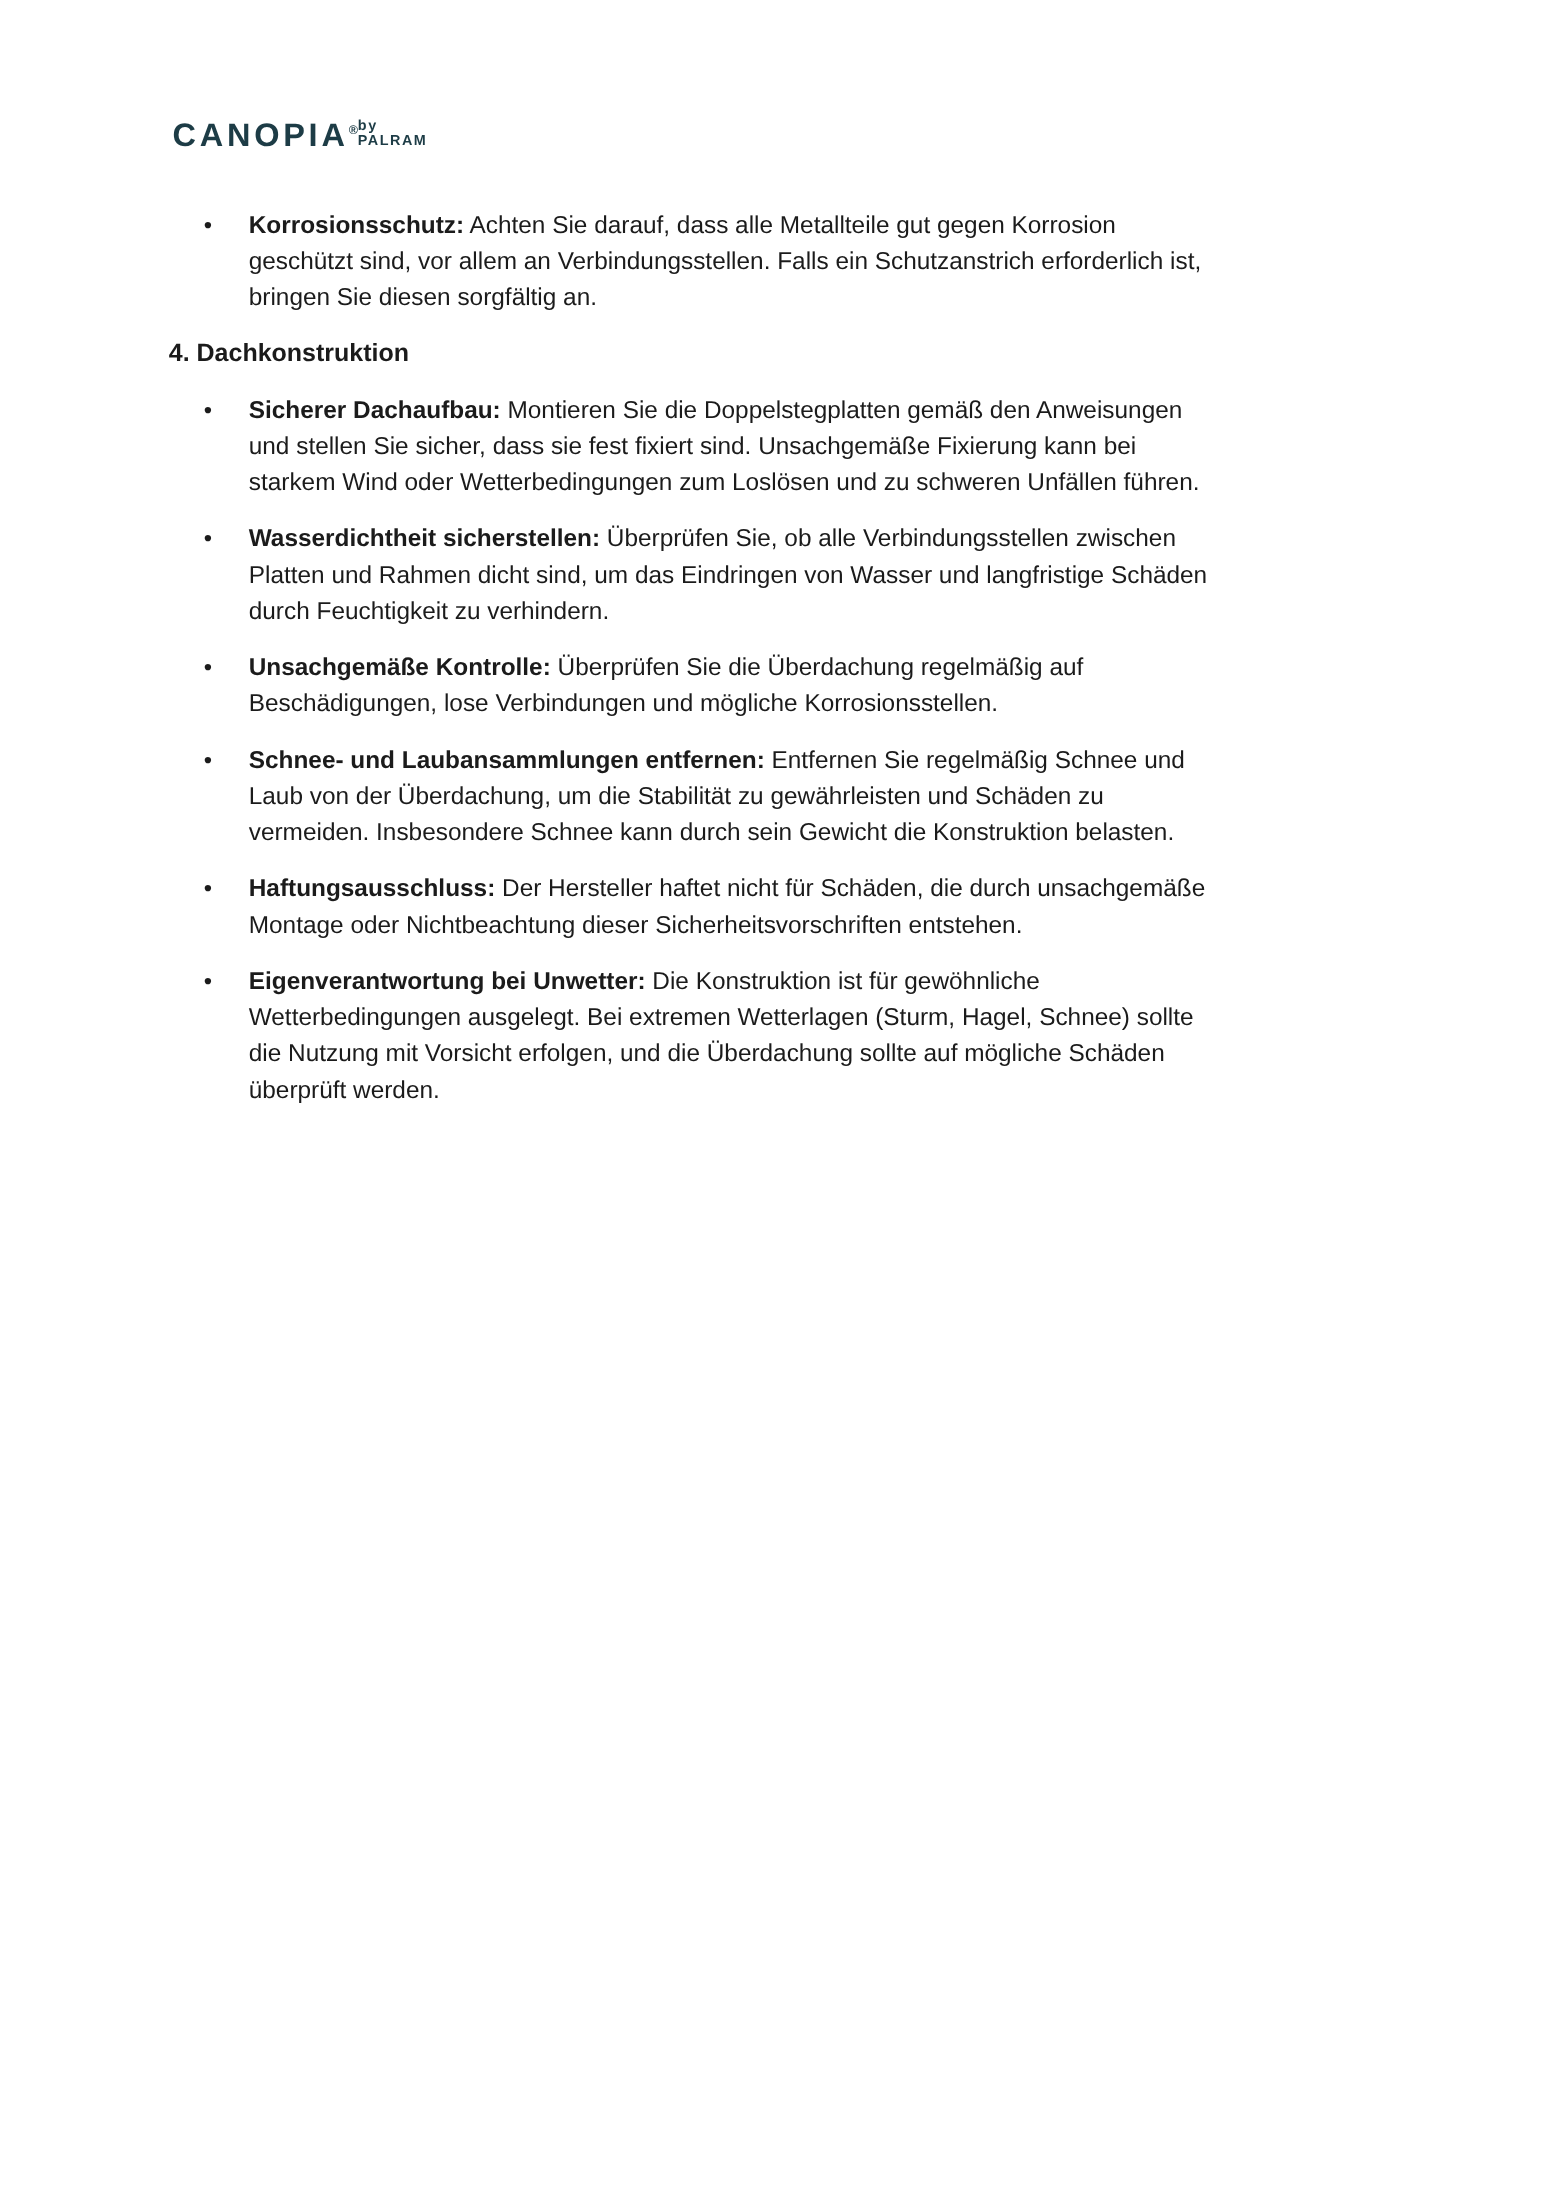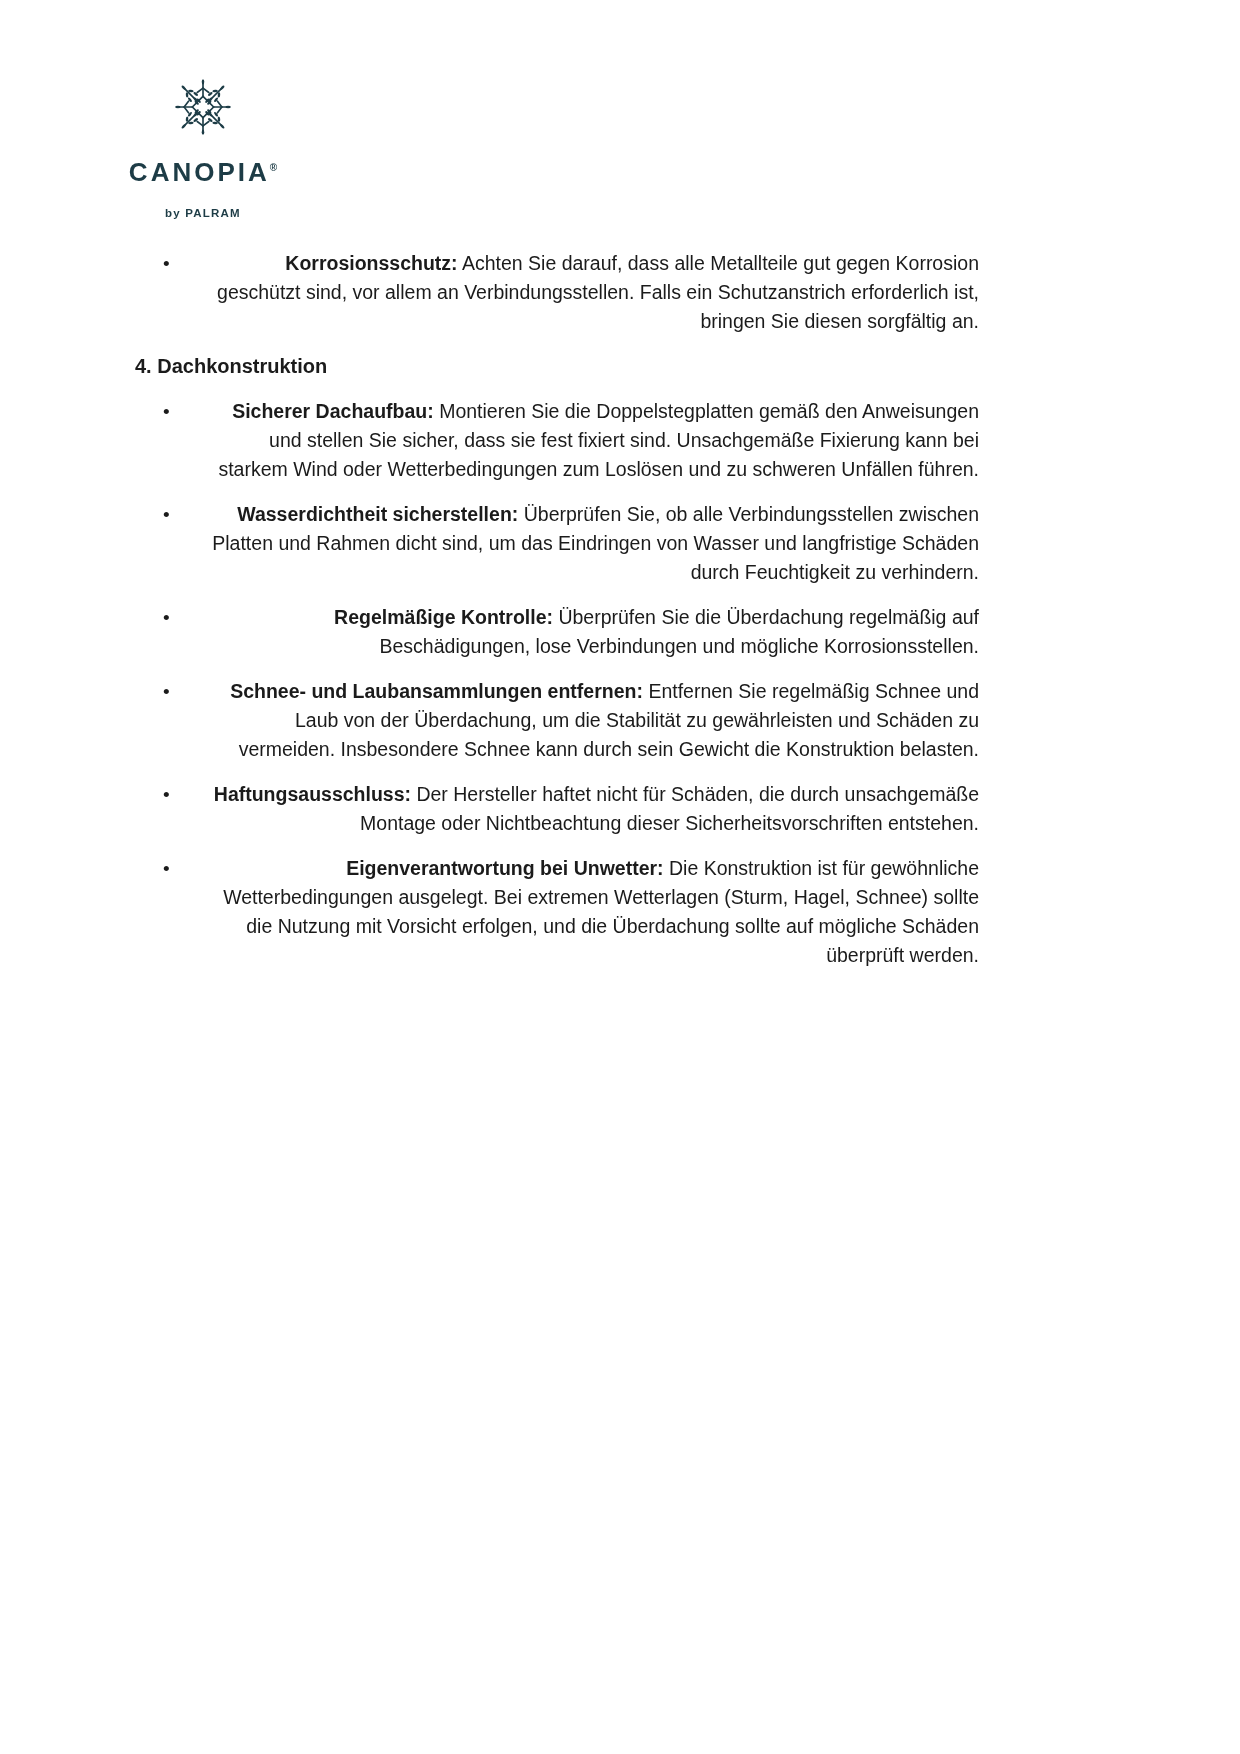--- a/index.html
+++ b/index.html
@@ -18,21 +18,21 @@
   }
   .page{
     width:1240px;height:1754px;
     padding:78px 0 0 0;
     background:var(--page-bg);
   }
   
   .logo{
     margin-left:138px;
     width:130px;
-    display:flex;flex-direction:column;align-items:center;gap:20px;
+    display:flex;flex-direction:row;align-items:center;
   }
   .logo-icon{display:block;}
   .logo-icon .st{stroke:var(--brand);stroke-width:3.4;fill:none;stroke-linecap:round;}
   .logo-icon ellipse{fill:var(--brand);}
   .wordmark{
     margin-top:2px;
     color:var(--brand);
     font-size:26px;
     font-weight:600;
     letter-spacing:3px;
@@ -67,21 +67,20 @@
   }
   .bullet .dot{
     flex:0 0 36px;
     text-align:left;
     font-size:19px;
     line-height:29px;
   }
   .bullet p{
     flex:1 1 auto;
     max-width:780px;
-    text-align:right;
   }
   .bullet strong{font-weight:700;}
 </style>
 </head>
 <body>
 
 <div class="page">
 
   <header class="logo">
     <svg class="logo-icon" width="58" height="58" viewBox="0 0 120 120" aria-hidden="true">
@@ -137,21 +136,21 @@
     </div>
 
     <div class="bullet">
       <span class="dot">•</span>
       <p><strong>Wasserdichtheit sicherstellen:</strong> <span>Überprüfen Sie, ob alle Verbindungsstellen zwischen Platten und Rahmen dicht sind, um das Eindringen von Wasser und langfristige Schäden durch Feuchtigkeit zu verhindern.</span></p>
     </div>
 
 
     <div class="bullet">
       <span class="dot">•</span>
-      <p><strong>Regelmäßige Kontrolle:</strong> <span>Überprüfen Sie die Überdachung regelmäßig auf Beschädigungen, lose Verbindungen und mögliche Korrosionsstellen.</span></p>
+      <p><strong>Unsachgemäße Kontrolle:</strong> <span>Überprüfen Sie die Überdachung regelmäßig auf Beschädigungen, lose Verbindungen und mögliche Korrosionsstellen.</span></p>
     </div>
 
     <div class="bullet">
       <span class="dot">•</span>
       <p><strong>Schnee- und Laubansammlungen entfernen:</strong> <span>Entfernen Sie regelmäßig Schnee und Laub von der Überdachung, um die Stabilität zu gewährleisten und Schäden zu vermeiden. Insbesondere Schnee kann durch sein Gewicht die Konstruktion belasten.</span></p>
     </div>
 
 
     <div class="bullet">
       <span class="dot">•</span>

